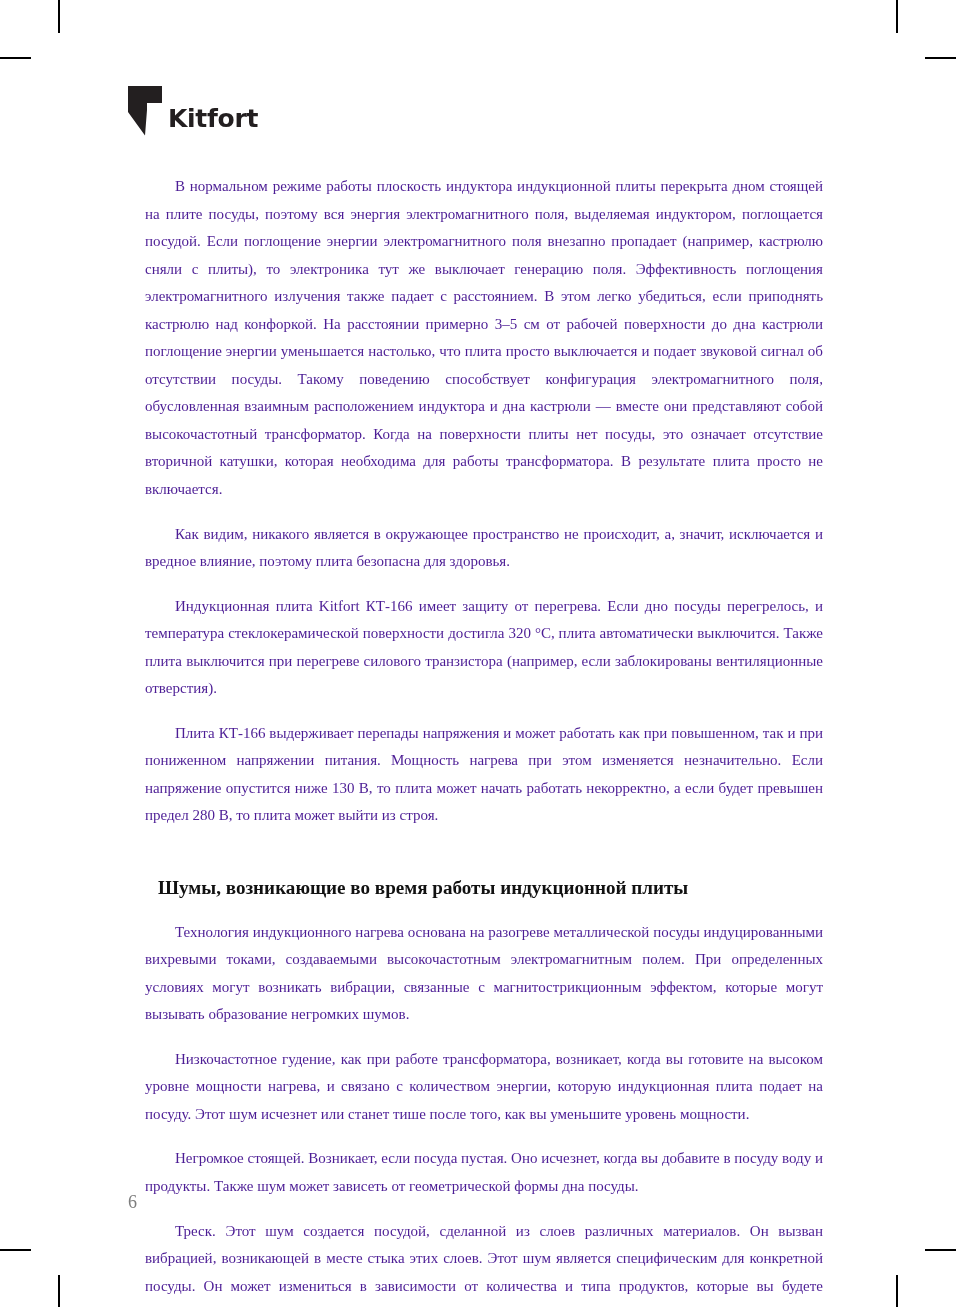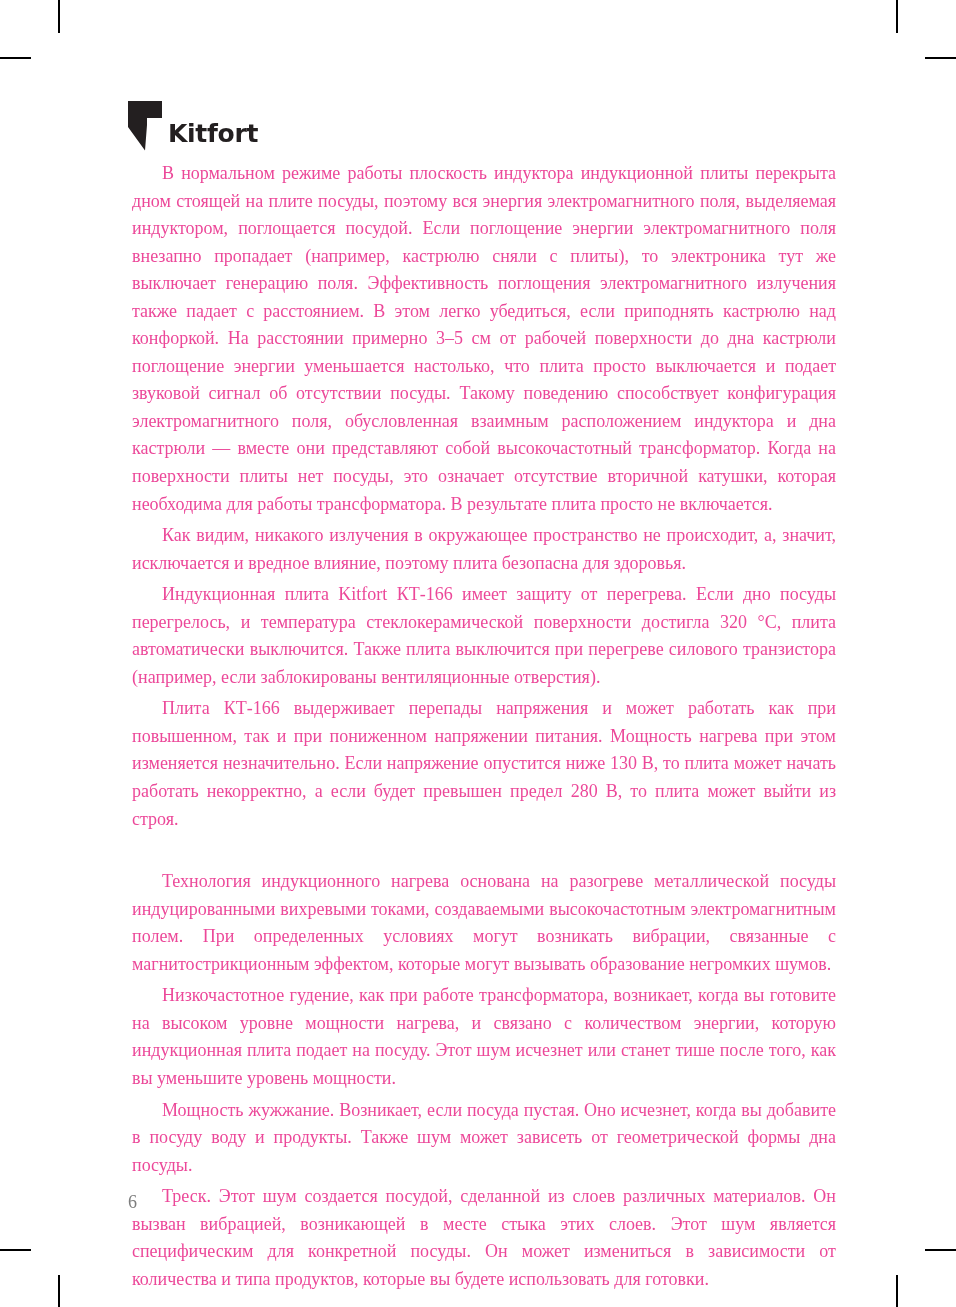--- a/index.html
+++ b/index.html
@@ -31,21 +31,21 @@
   .crop-tr-h { left: 925px; top: 57px;   width: 31px; }
   .crop-bl-v { left: 58px;  top: 1275px; height: 32px; }
   .crop-bl-h { left: 0;     top: 1249px; width: 31px; }
   .crop-br-v { left: 896px; top: 1275px; height: 32px; }
   .crop-br-h { left: 925px; top: 1249px; width: 31px; }
 
   
   .logo {
     position: absolute;
     left: 128px;
-    top: 99px;
+    top: 84px;
     display: flex;
     align-items: flex-end;
     height: 52px;
     text-align: center;
   }
   .logo-mark {
     width: 36px;
     height: 50px;
     display: block;
   }
@@ -62,27 +62,27 @@
   }
 
   
   .content {
     position: absolute;
     left: 128px;
     top: 156px;
     width: 712px;
   }
   .content p {
-    margin: 4px;
-    font-size: 18px;
+    margin: 17px;
+    font-size: 15px;
     line-height: 27.55px;
     text-align: justify;
     text-indent: 30px;
     hyphens: manual;
-    color: #ec4899;
+    color: #4c1d95;
   }
   .content .heading {
     margin: 0;
     font-size: 19.1px;
     line-height: 27.55px;
     font-weight: bold;
     text-indent: 30px;
     text-align: left;
     color: #111111;
   }
@@ -119,35 +119,36 @@
         <path d="M0 0 H34 V17 H19 V24 L17 49.5 L0 26 Z" fill="#231f20"></path>
       </svg>
     </span>
     <span class="logo-word">Kitfort</span>
   </div>
 
   <div class="content">
 
     <p>В нормальном режиме работы плоскость индуктора индукционной плиты перекрыта дном стоящей на плите посуды, поэтому вся энергия электромагнитного поля, выделяемая индуктором, поглощается посудой. Если поглощение энергии электромагнитного поля внезапно пропадает (например, кастрюлю сняли с плиты), то электроника тут же выключает генерацию поля. Эффективность поглощения электромагнитного излучения также падает с расстоянием. В этом легко убедиться, если приподнять кастрюлю над конфоркой. На расстоянии примерно 3–5 см от рабочей поверхности до дна кастрюли поглощение энергии уменьшается настолько, что плита просто выключается и подает звуковой сигнал об отсутствии посуды. Такому поведению способствует конфигурация электромагнитного поля, обусловленная взаимным расположением индуктора и дна кастрюли — вместе они представляют собой высокочастотный трансформатор. Когда на поверхности плиты нет посуды, это означает отсутствие вторичной катушки, которая необходима для работы трансформатора. В результате плита просто не включается.</p>
 
-    <p>Как видим, никакого излучения в окружающее пространство не происходит, а, значит, исключается и вредное влияние, поэтому плита безопасна для здоровья.</p>
+    <p>Как видим, никакого является в окружающее пространство не происходит, а, значит, исключается и вредное влияние, поэтому плита безопасна для здоровья.</p>
 
     <p>Индукционная плита Kitfort КТ-166 имеет защиту от перегрева. Если дно посуды перегрелось, и температура стеклокерамической поверхности достигла 320 °C, плита автоматически выключится. Также плита выключится при перегреве силового транзистора (например, если заблокированы вентиляционные отверстия).</p>
 
     <p>Плита КТ-166 выдерживает перепады напряжения и может работать как при повышенном, так и при пониженном напряжении питания. Мощность нагрева при этом изменяется незначительно. Если напряжение опустится ниже 130 В, то плита может начать работать некорректно, а если будет превышен предел 280 В, то плита может выйти из строя.</p>
 
 
     <div class="spacer-before-heading"></div>
 
+    <p class="heading">Шумы, возникающие во время работы индукционной плиты</p>
 
     <p>Технология индукционного нагрева основана на разогреве металлической посуды индуцированными вихревыми токами, создаваемыми высокочастотным электромагнитным полем. При определенных условиях могут возникать вибрации, связанные с магнитострикционным эффектом, которые могут вызывать образование негромких шумов.</p>
 
     <p><b>Низкочастотное гудение</b><span>, как при работе трансформатора, возникает, когда вы готовите на высоком уровне мощности нагрева, и связано с количеством энергии, которую индукционная плита подает на посуду. Этот шум исчезнет или станет тише после того, как вы уменьшите уровень мощности.</span></p>
 
-    <p><b>Мощность жужжание</b><span>. Возникает, если посуда пустая. Оно исчезнет, когда вы добавите в посуду воду и продукты. Также шум может зависеть от геометрической формы дна посуды.</span></p>
+    <p><b>Негромкое стоящей</b><span>. Возникает, если посуда пустая. Оно исчезнет, когда вы добавите в посуду воду и продукты. Также шум может зависеть от геометрической формы дна посуды.</span></p>
 
     <p><b>Треск.</b><span> Этот шум создается посудой, сделанной из слоев различных материалов. Он вызван вибрацией, возникающей в месте стыка этих слоев. Этот шум является специфическим для конкретной посуды. Он может измениться в зависимости от количества и типа продуктов, которые вы будете использовать для готовки.</span></p>
 
   </div>
 
   <div class="page-number">6</div>
 
 </div>
 
 </body></html>

